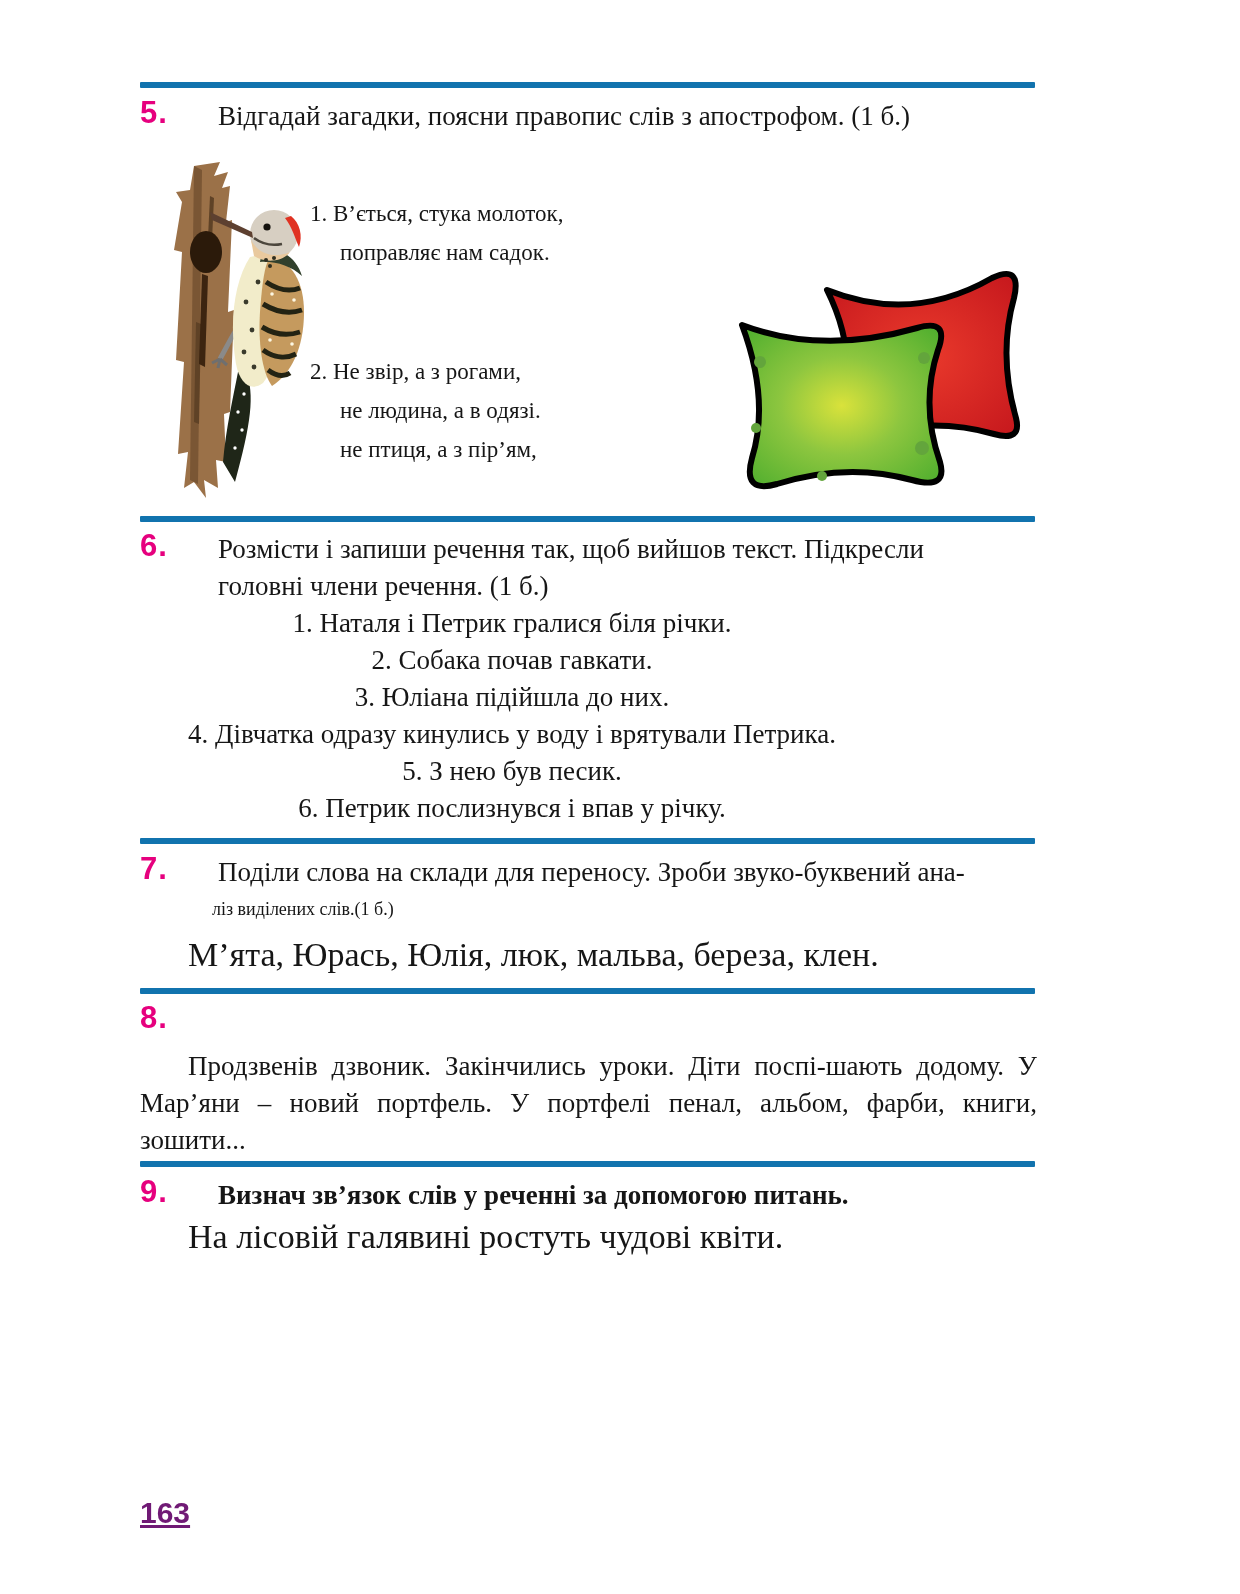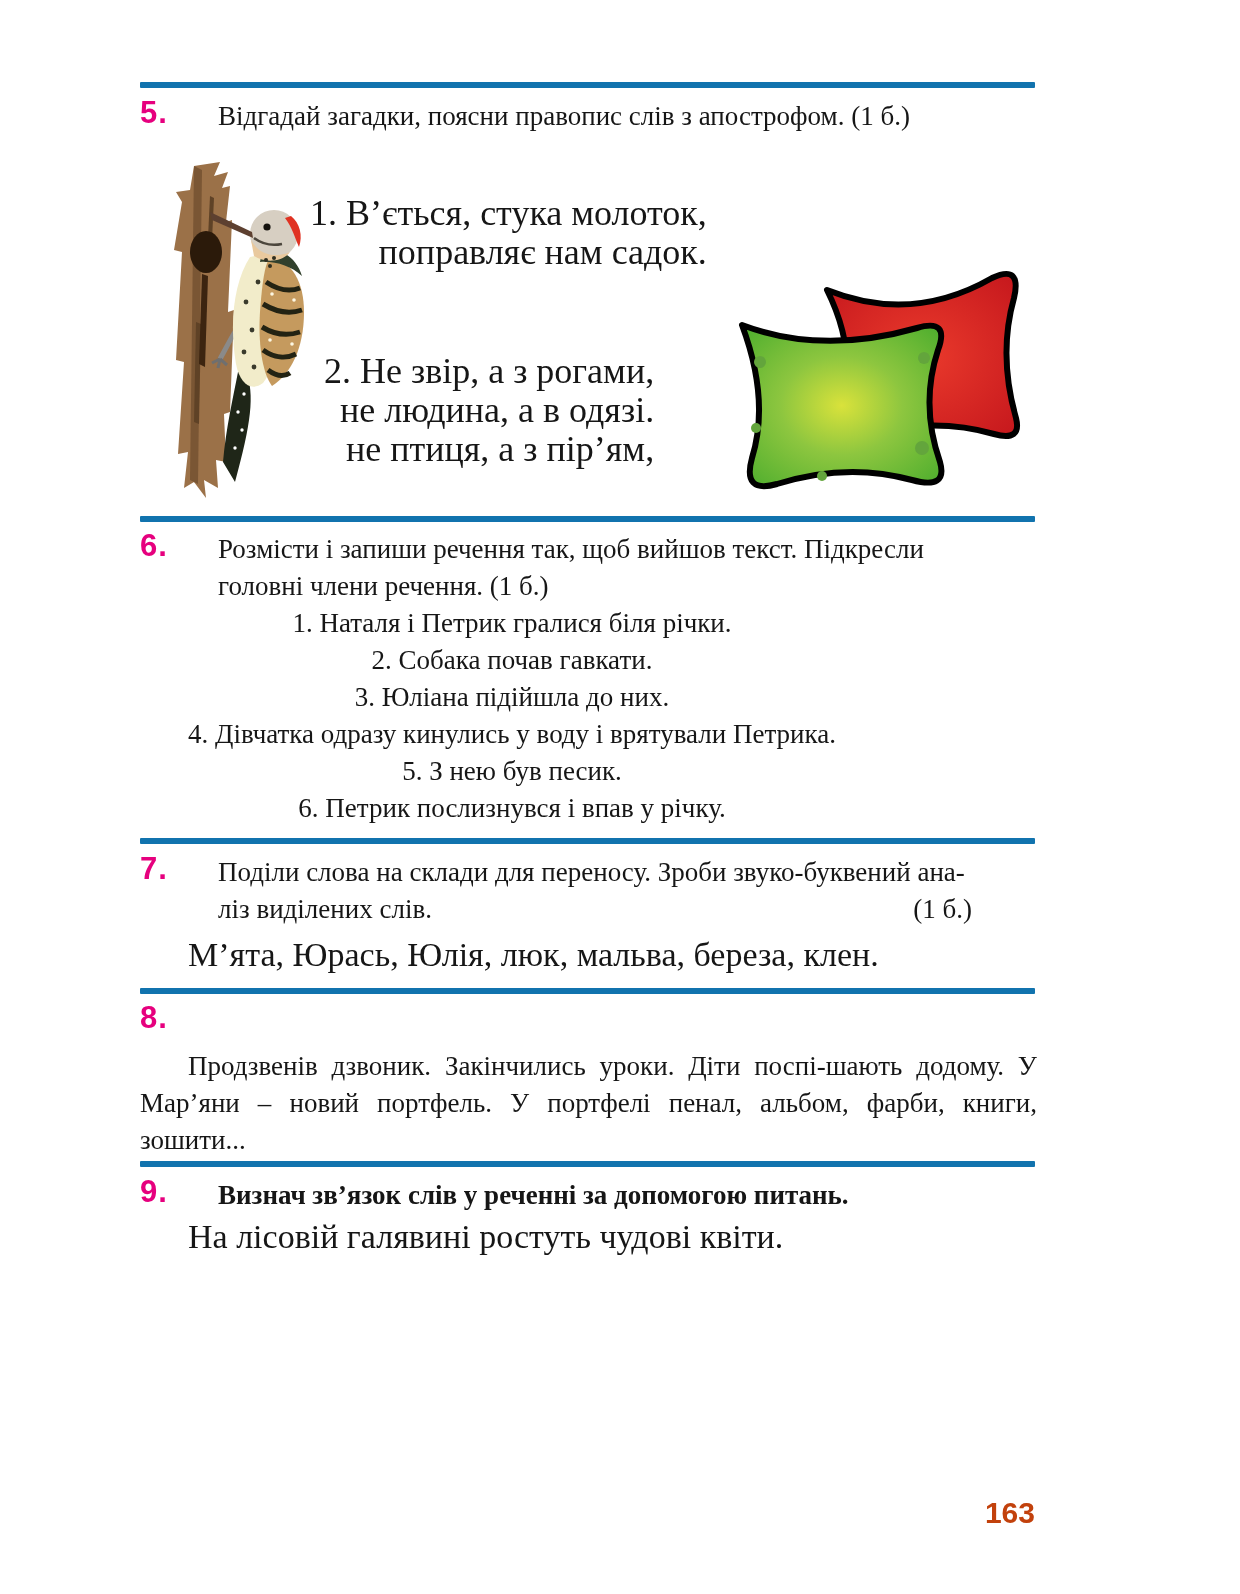--- a/index.html
+++ b/index.html
@@ -22,37 +22,37 @@
     letter-spacing:1px;
   }
   .ex-title{
     position:absolute;left:218px;
     font-size:27px;line-height:37px;
     width:800px;
   }
   .body-text{font-size:34px;line-height:37px;}
   .list{position:absolute;left:188px;}
   .list div{font-size:27px;line-height:37px;text-align:center;}
-  .riddle{position:absolute;font-size:36px;line-height:39px;text-align:right;}
+  .riddle{position:absolute;font-size:23px;line-height:39px;}
   .riddle .cont{padding-left:30px;}
   .score-row{
-    position:absolute;left:218px;width:754px;
-    display:flex;justify-content:space-between;
-    font-size:27px;line-height:37px;
+    position:absolute;left:212px;width:754px;
+    display:flex;justify-content:flex-start;
+    font-size:18px;line-height:37px;
   }
   .para{
     position:absolute;left:140px;width:897px;
     font-size:27px;line-height:37px;
     text-align:justify;text-indent:48px;
   }
   .pagenum{
     position:absolute;left:140px;width:895px;top:1496px;
-    text-align:right;
+    text-align:left;
     font-family:"Liberation Sans", sans-serif;
-    font-weight:bold;font-size:30px;color:#c2410c;
+    font-weight:bold;font-size:30px;color:#701a75;text-decoration:underline;
   }
   .illus{position:absolute;}
   .bold{font-weight:bold;}
 </style>
 </head>
 <body>
 
 <div class="page">
 
   <div class="rule" style="top: 82px; background: rgb(17, 115, 174);"></div>

